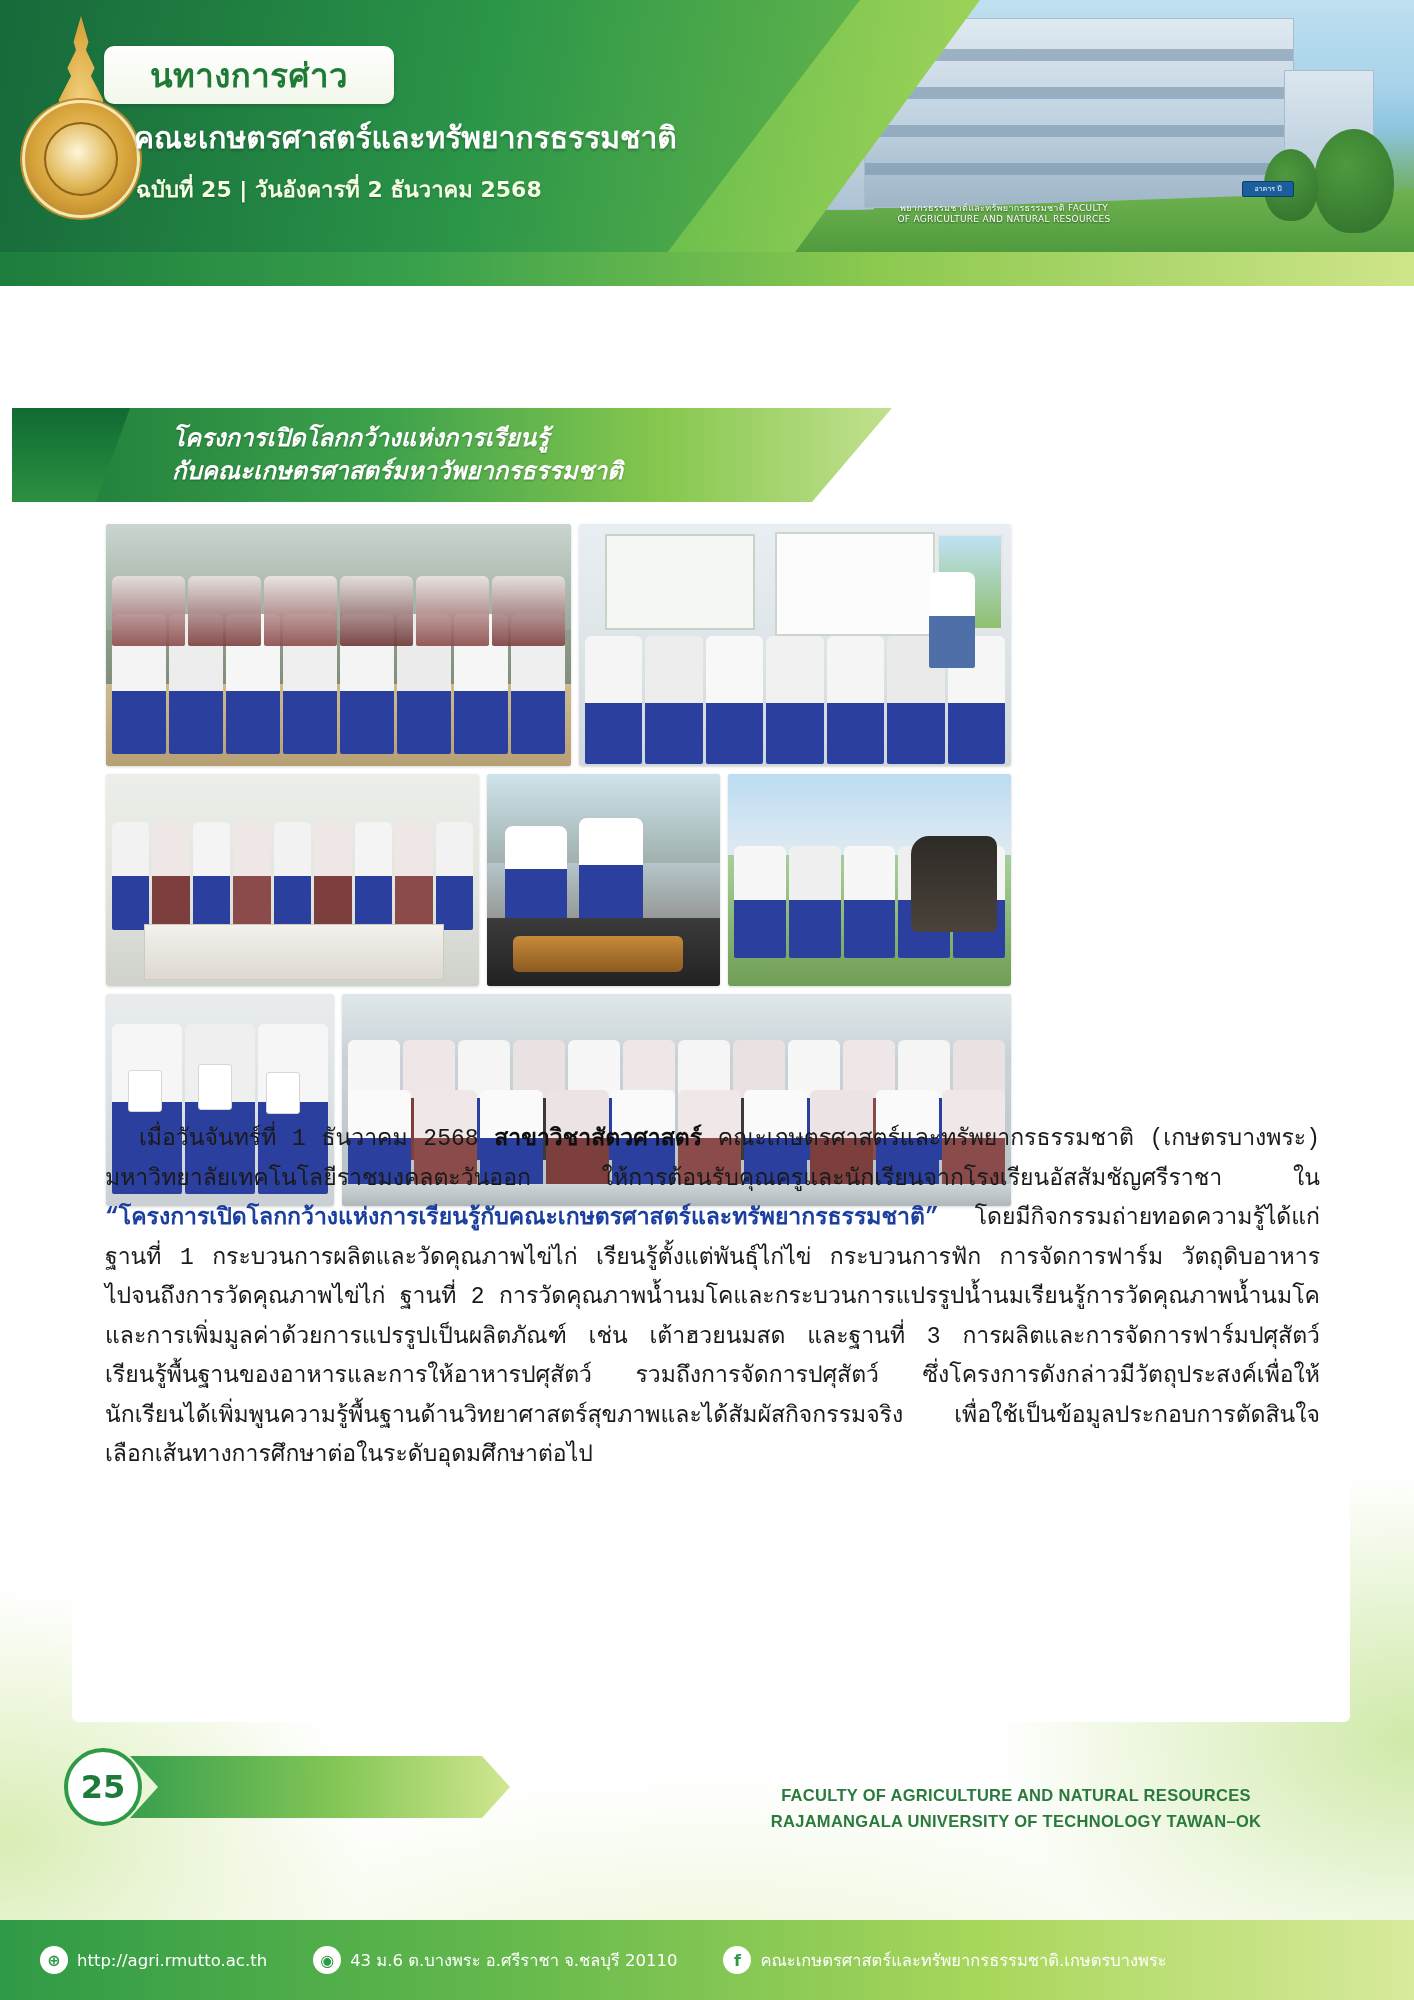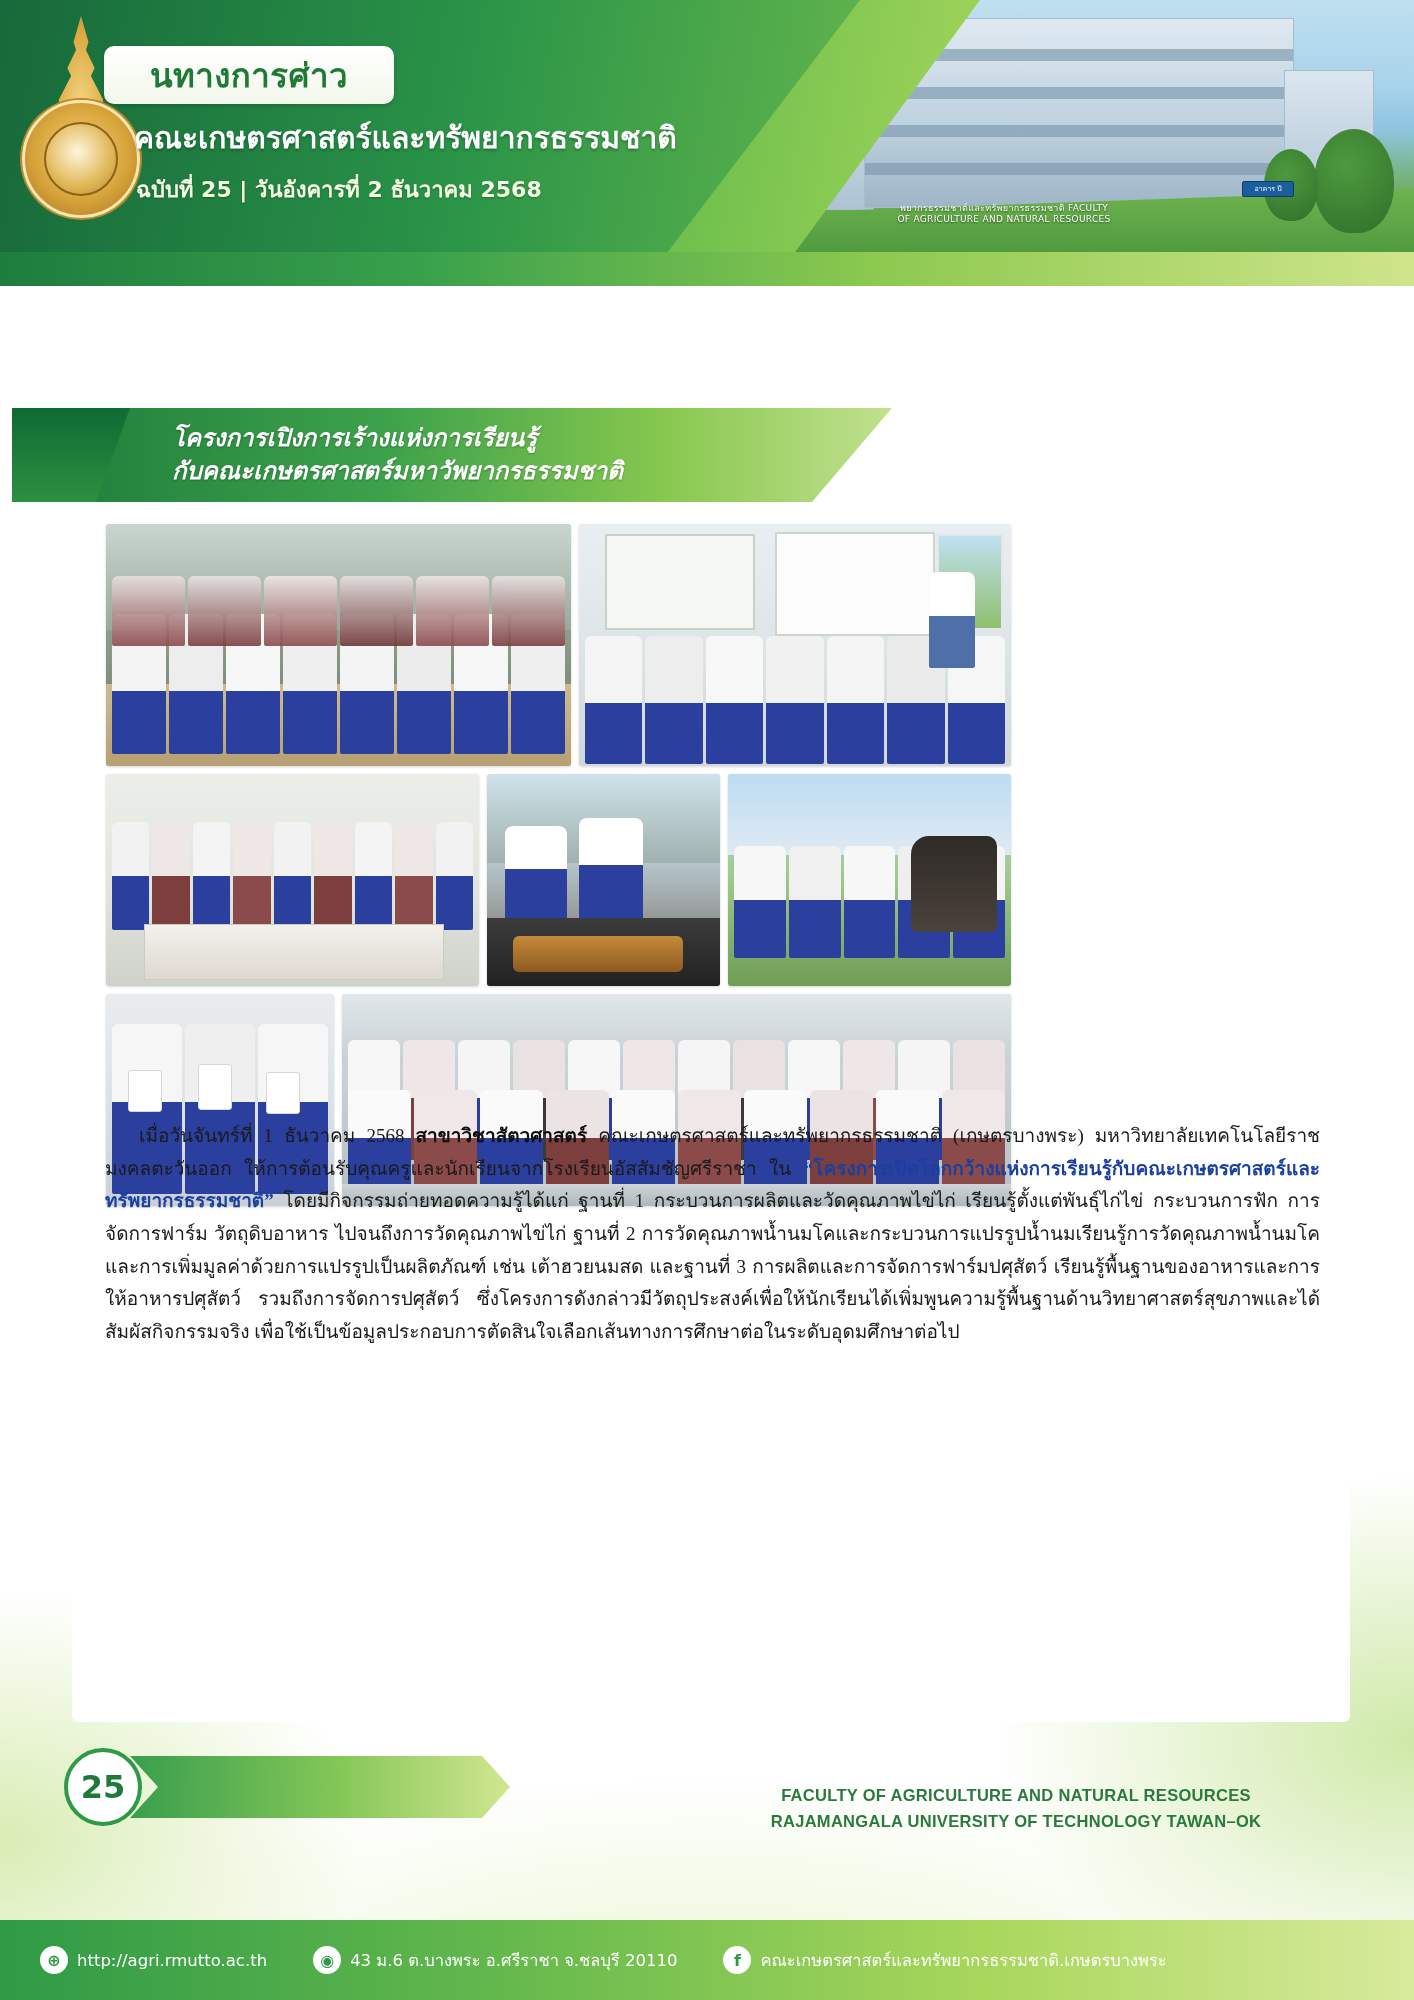--- a/index.html
+++ b/index.html
@@ -175,22 +175,22 @@
     border-radius: 3px;
     overflow: hidden;
     box-shadow: 0 1px 3px rgba(0,0,0,.16);
   }
   .people-row { position: absolute; left: 0; width: 100%; display: flex; gap: 3px; padding: 0 6px; }
   .kid { flex: 1; border-radius: 6px 6px 2px 2px; }
 
   
   .body-text {
     position: absolute; left: 105px; top: 1132px; width: 1215px;
-    font-size: 19px; line-height: 1.72; color: #1a1a1a; text-align: justify;
-    font-family: Liberation Serif, serif;
+    font-size: 23px; line-height: 1.72; color: #1a1a1a; text-align: justify;
+    font-family: Liberation Mono, monospace;
   }
   .body-text .ind { display: inline-block; width: 34px; }
   .body-text b { color: #0e0e0e; }
   .body-text .hl { color: #1a3fa0; font-weight: bold; }
 
   
   .page-num-wrap {
     position: absolute; left: 30px; top: 1742px; width: 500px; height: 92px;
   }
   .pn-chev {
@@ -272,21 +272,21 @@
     <div class="head-line3">ฉบับที่ 25 | วันอังคารที่ 2 ธันวาคม 2568</div>
 
     <div class="header-bottom-band"></div>
   </div>
   <div class="band-white"></div>
 
   <div class="title-banner">
     <div class="bg1"></div>
     <div class="accent"></div>
     <div class="title-text">
-      <div>โครงการเปิงการเร้างแห่งการเรียนรู้</div>
+      <div>โครงการเปิดโลกกว้างแห่งการเรียนรู้</div>
       <div>กับคณะเกษตรศาสตร์มหาวัพยากรธรรมชาติ</div>
     </div>
   </div>
 
   <div class="content-card">
 
     <div class="ph" style="left:34px; top:12px; width:465px; height:242px;
         background: linear-gradient(180deg,#cfd9cf 0%, #b9c6b5 30%, #9fae99 55%, #c2b79b 100%);">
       <div style="position:absolute;left:0;top:0;width:100%;height:44%;background:linear-gradient(180deg,#c9d6cf,#9aa89c);"></div>
       <div style="position:absolute;left:0;top:44%;width:100%;height:26%;background:linear-gradient(180deg,#8f9d8b,#7d8b79);"></div>

